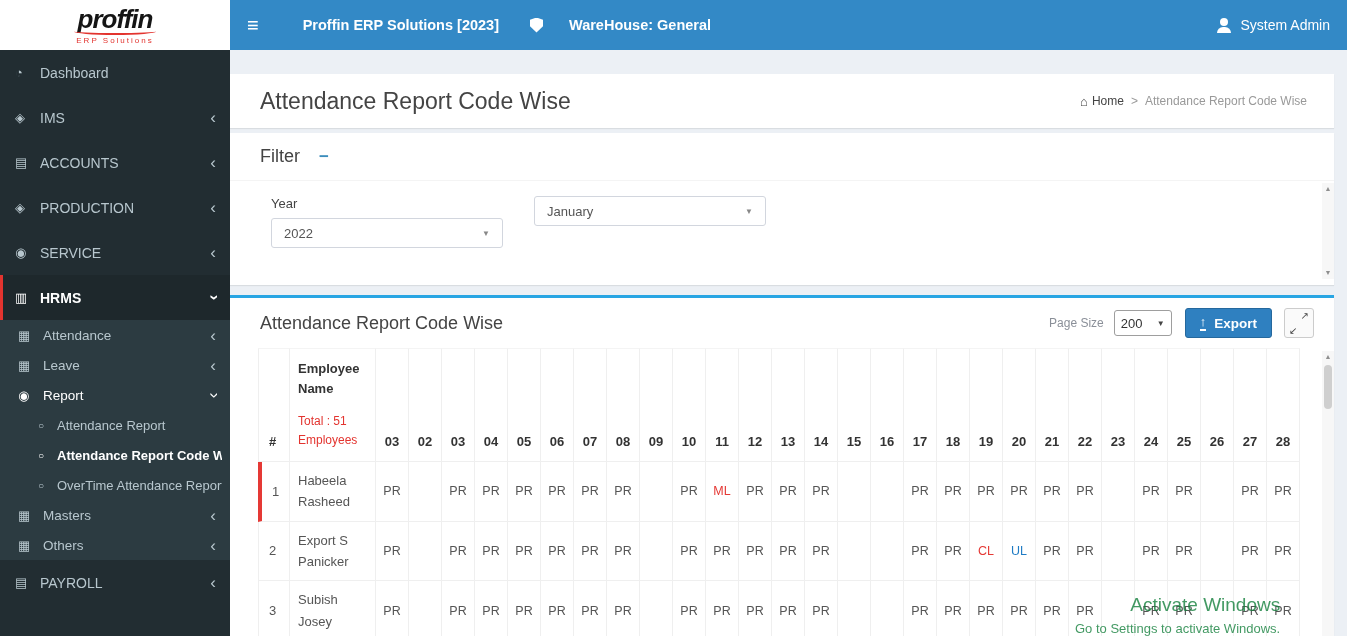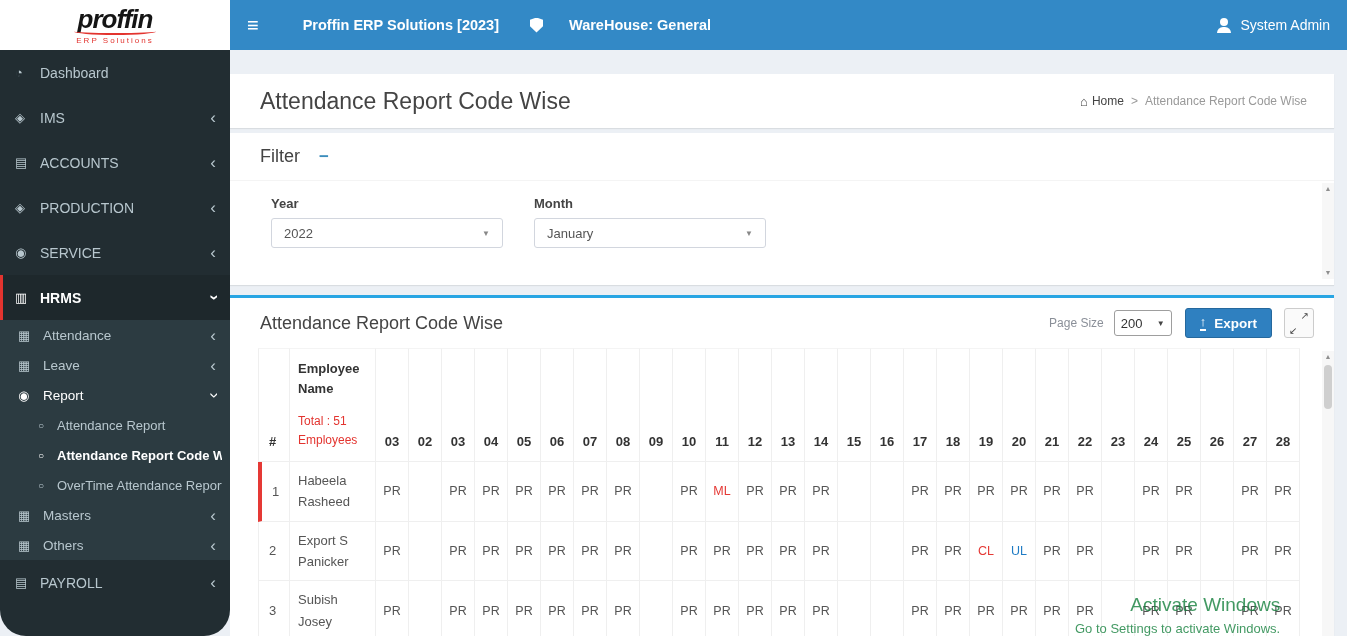--- a/index.html
+++ b/index.html
@@ -5,21 +5,21 @@
   * { margin:0; padding:0; box-sizing:border-box; }
   html,body { width:1347px; height:636px; }
   body {
     font-family:"Liberation Sans","DejaVu Sans",sans-serif;
     background:var(--content-bg,#ecf0f5);
     overflow:hidden; position:relative;
   }
 
   
   .sidebar { position:absolute; left:0; top:0; width:230px; height:636px;
-    background:var(--sidebar-dark,#222d32); z-index:6;border-radius:26px; }
+    background:var(--sidebar-dark,#222d32); z-index:6; }
   .logo-box { height:50px; background:#fff; display:flex; flex-direction:column;
     align-items:center; justify-content:center; cursor:pointer; }
   .logo-text { font-size:26px; font-weight:bold; font-style:italic; color:#151515; line-height:1; letter-spacing:-1px; }
   .logo-swoosh { width:82px; height:7px; border-bottom:2px solid var(--brand-red,#e3342f);
     border-radius:50%; margin-top:-4px; }
   .logo-sub { font-size:8px; color:var(--brand-red,#e3342f); letter-spacing:2px; margin-top:1px; }
   .nav-section-label { height:28px; line-height:28px; padding:0 15px; font-size:11px;
     color:#4b646f; background:#1a2226; }
   .menu-item { display:flex; align-items:center; color:#b8c7ce; cursor:pointer;
     font-size:14px; }
@@ -68,21 +68,21 @@
   .bc-sep { color:#999; }
   .bc-current { color:#999; }
 
   .filter-card { margin-top:5px; height:152px; position:relative; }
   .filter-header { height:48px; display:flex; align-items:center; gap:19px;
     padding:16px 30px; border-bottom:1px solid #f4f4f4; }
   .filter-title { font-size:18px; font-weight:400; color:#444; }
   .collapse-icon { color:#3c8dbc; font-weight:bold; font-size:17px; cursor:pointer; line-height:1; }
   .filter-body { padding:15px 30px 0 41px; display:flex; gap:31px; }
   .form-group { display:flex; flex-direction:column; gap:7px; }
-  .form-label { font-size:13px; font-weight:bold; color:#444; }
+  .form-label { font-size:13px; font-weight:normal; color:#444; }
   .select-box { width:232px; height:30px; border:1px solid #d2d6de; border-radius:3px;
     background:#fff; display:flex; align-items:center; justify-content:space-between;
     padding:0 12px; font-size:13px; color:#555; cursor:pointer; }
   .select-caret { font-size:8px; color:#888; }
 
   .report-card { margin-top:10px; height:341px; border-top:3px solid var(--panel-top-border,#28a5e3);
     position:relative; overflow:hidden; }
   .report-header { height:50px; display:flex; align-items:center; padding:0 20px 0 30px; }
   .report-title { font-size:18px; font-weight:400; color:#444; flex:1; }
   .page-size-label { font-size:12px; color:#8a8f98; margin-right:10px; }
@@ -262,21 +262,20 @@
     </div>
     <div class="filter-body">
       <div class="form-group">
         <label class="form-label">Year</label>
         <div class="select-box">
           <span>2022</span>
           <span class="select-caret">▼</span>
         </div>
       </div>
       <div class="form-group">
-        <label class="form-label">Month</label>
         <div class="select-box">
           <span>January</span>
           <span class="select-caret">▼</span>
         </div>
       </div>
     </div>
     <div class="mini-scrollbar filter-scrollbar">
       <span class="sb-arrow up">▲</span>
       <span class="sb-arrow down">▼</span>
     </div>

